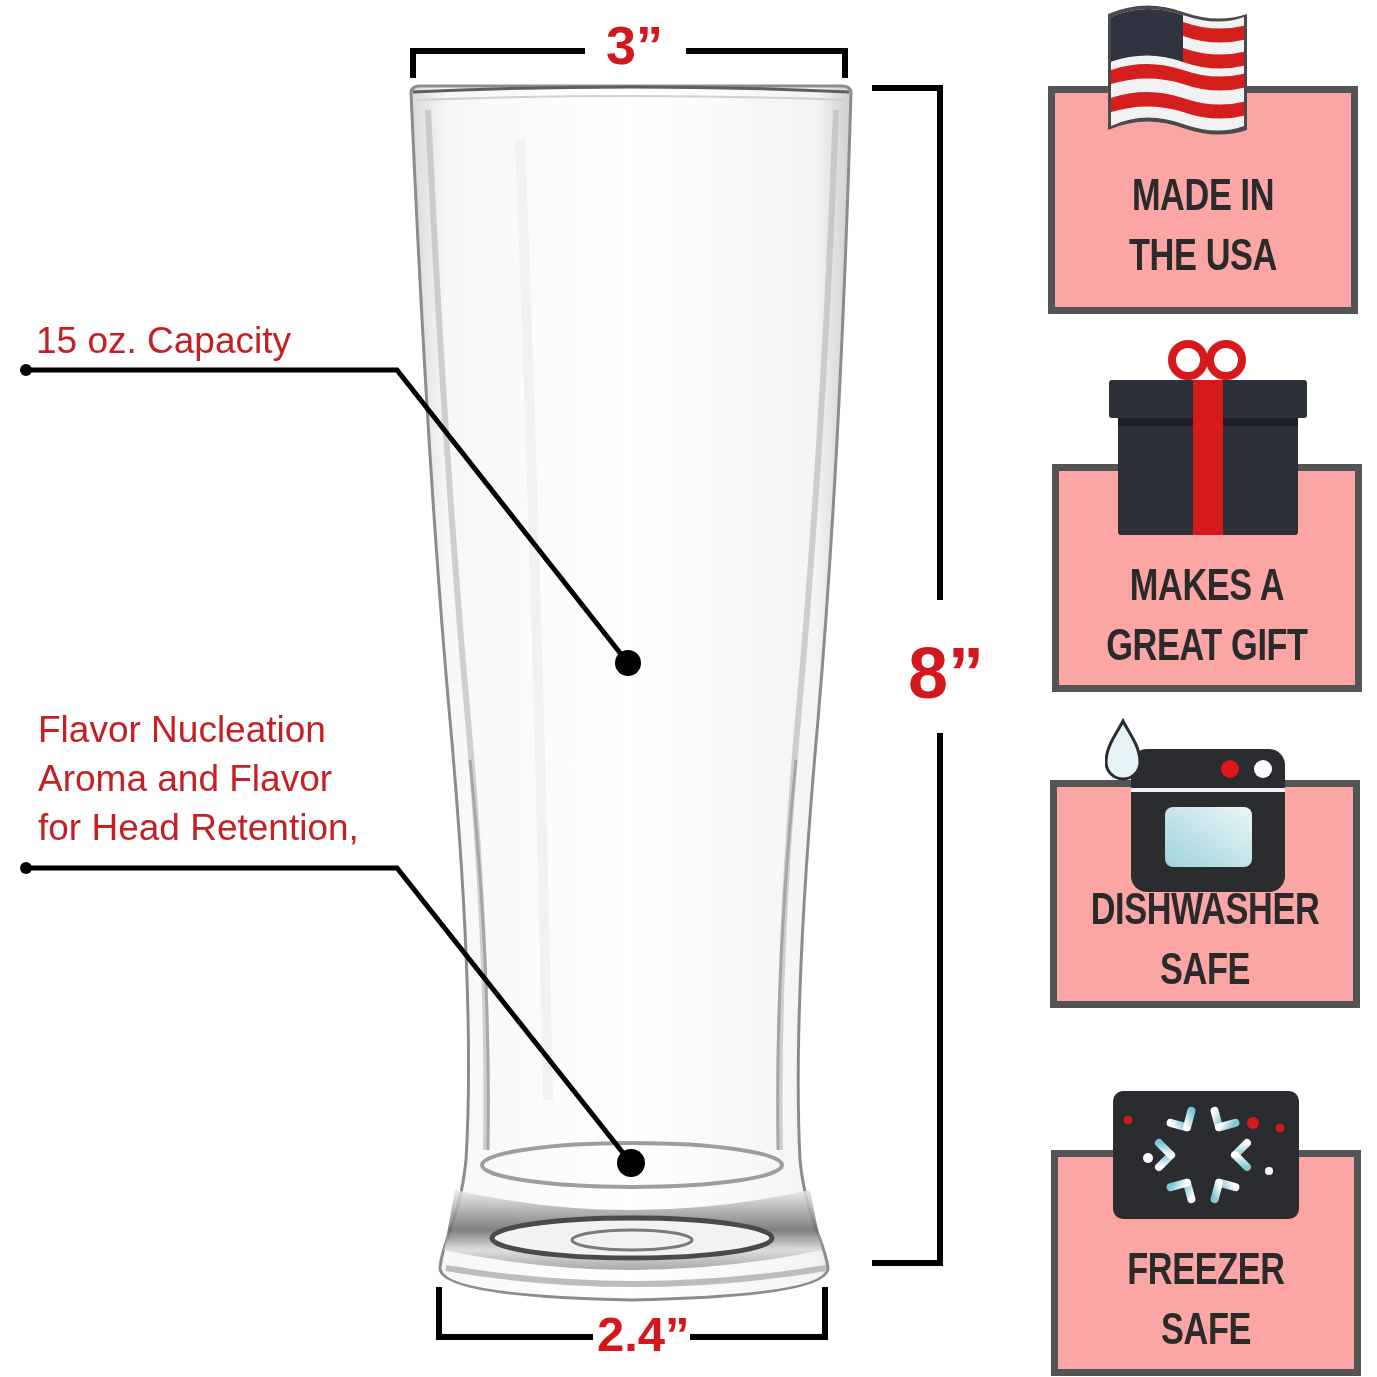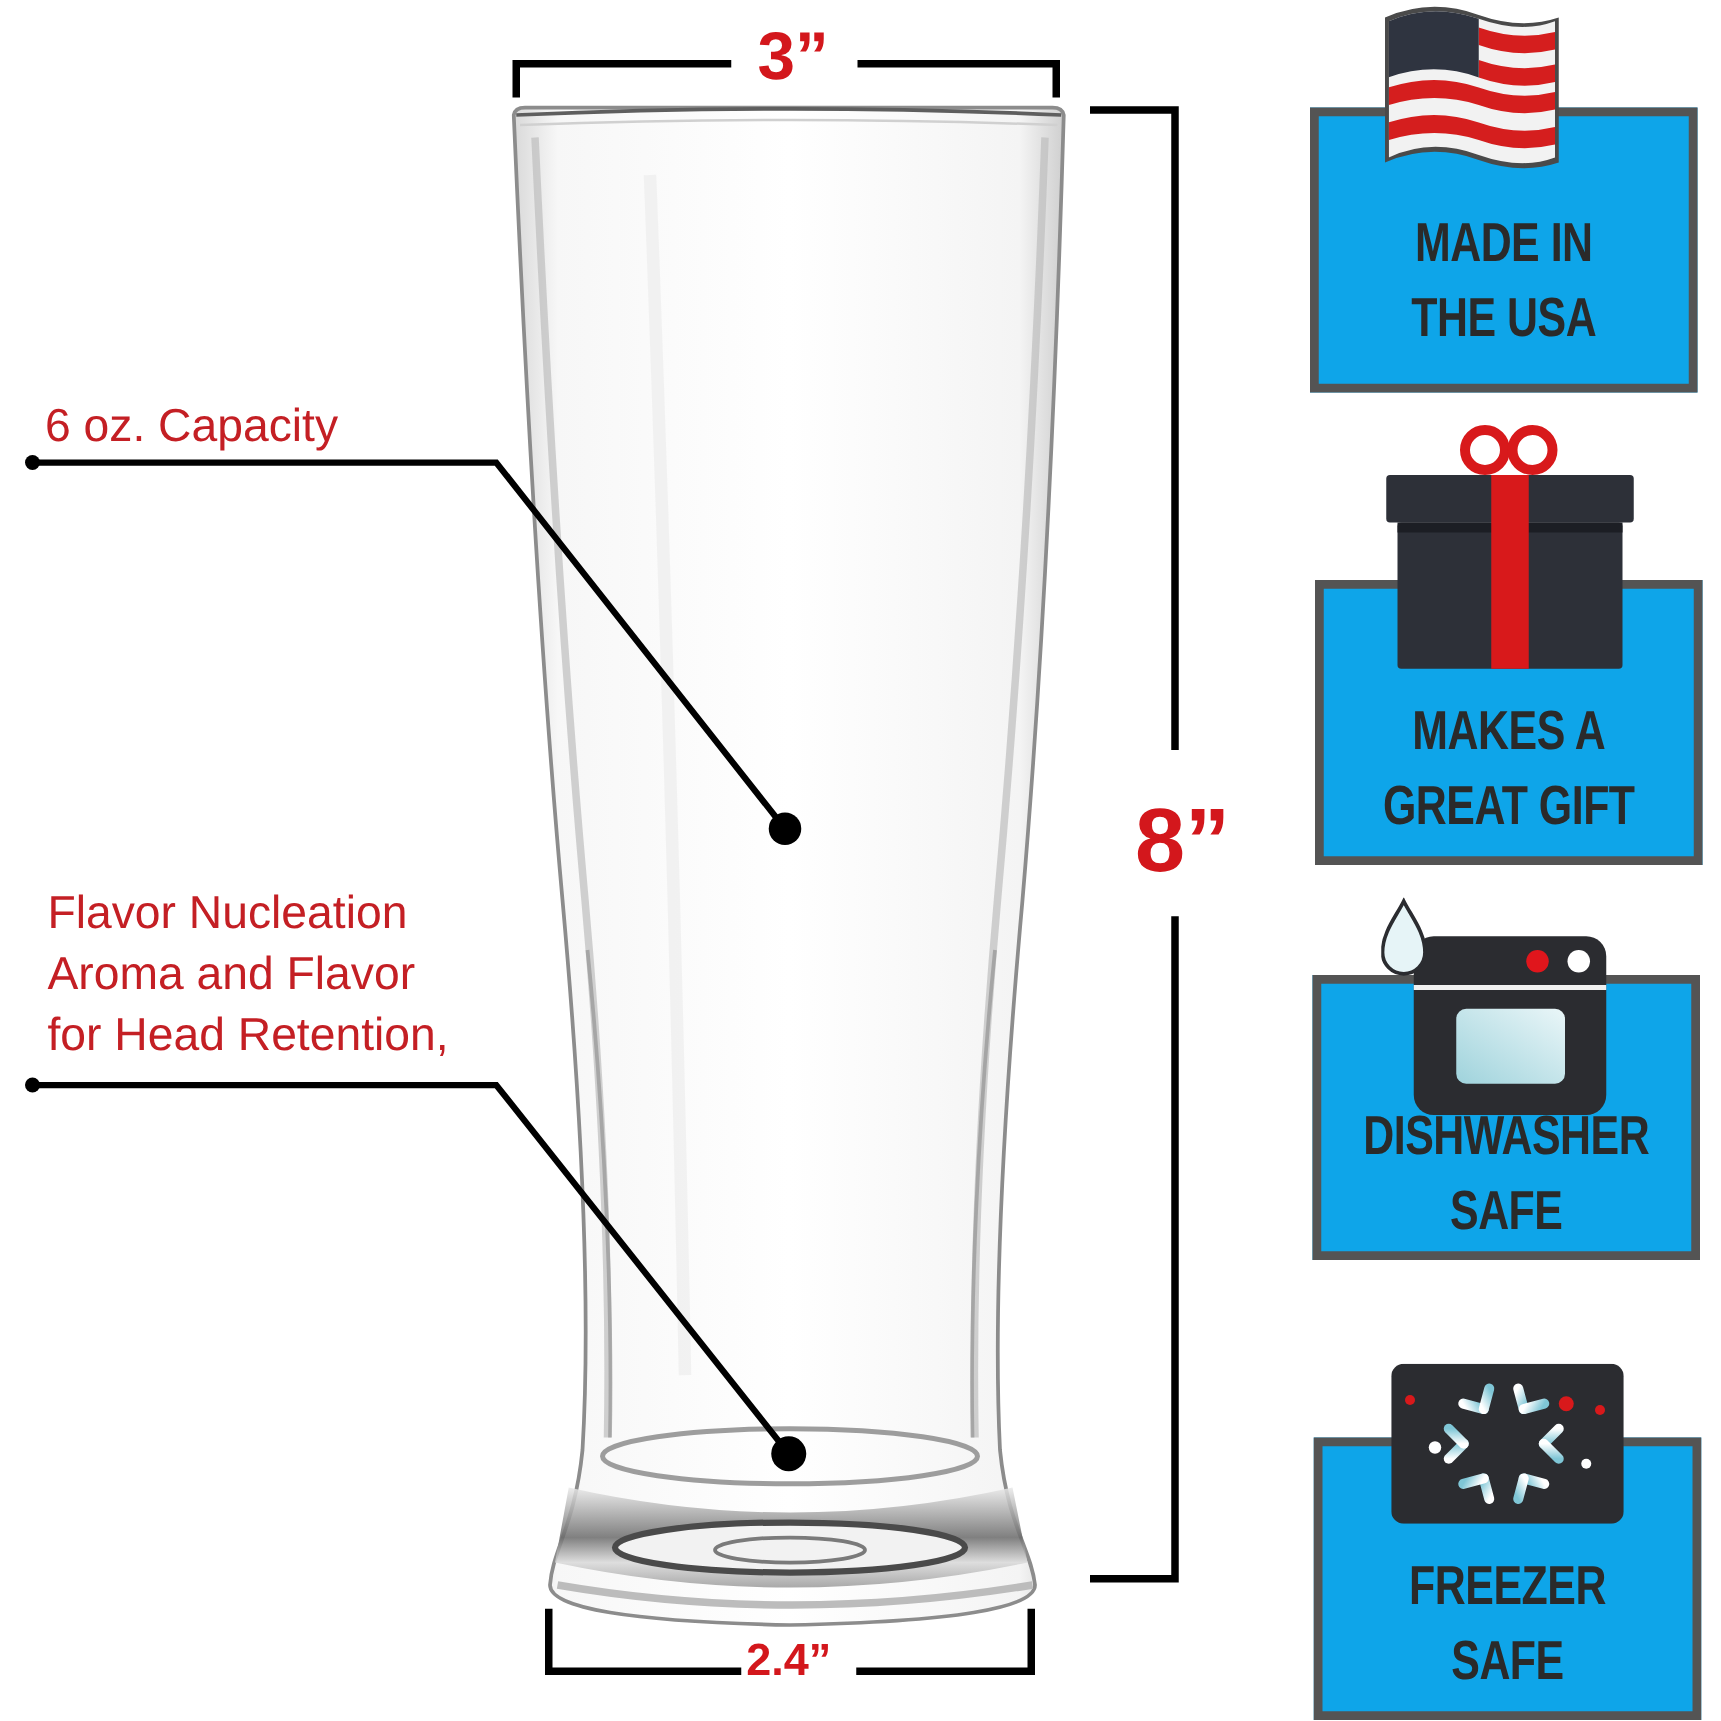--- a/index.html
+++ b/index.html
@@ -1,20 +1,20 @@
 <!DOCTYPE html>
 <html><head>
 <meta charset="utf-8">
 <style>
   html,body{margin:0;padding:0;background:#ffffff;}
   body{width:1377px;height:1377px;position:relative;overflow:hidden;font-family:"Liberation Sans",sans-serif;}
   .abs{position:absolute;}
   .dim-label{position:absolute;color:#d3171c;font-weight:bold;font-family:"Liberation Sans",sans-serif;line-height:1;background:#fff;}
   .callout-text{position:absolute;color:#c41f24;font-family:"Liberation Sans",sans-serif;font-size:37px;line-height:49px;}
-  .badge-box{position:absolute;border:7px solid #545454;background:#0ea5e9;box-sizing:border-box;}
+  .badge-box{position:absolute;border:7px solid #545454;background:#fca5a5;box-sizing:border-box;}
   .badge-text{position:absolute;left:0;right:0;text-align:center;color:#2a2a2a;font-family:"Liberation Sans",sans-serif;font-weight:bold;font-size:44px;line-height:60px;transform:scaleX(0.78);letter-spacing:-0.5px;}
   .badge-icon{position:absolute;}
 </style>
 </head>
 <body>
 
 <svg class="abs" style="left:0;top:0" width="1377" height="1377" viewBox="0 0 1377 1377">
   <defs>
     <linearGradient id="glassBody" x1="0" x2="1" y1="0" y2="0">
       <stop offset="0" stop-color="#d9d9d9"></stop>
@@ -68,24 +68,24 @@
   <circle cx="26" cy="370" r="6" fill="#000"></circle>
   <path d="M26,370 L397,370 L628,663" fill="none" stroke="#000" stroke-width="5"></path>
   <circle cx="628" cy="663" r="13" fill="#000"></circle>
   <circle cx="26" cy="868" r="6" fill="#000"></circle>
   <path d="M26,868 L397,868 L631,1163" fill="none" stroke="#000" stroke-width="5"></path>
   <circle cx="631" cy="1163" r="14" fill="#000"></circle>
 </svg>
 
 <div class="dim-label" style="left:606px;top:18px;font-size:54px;">3”</div>
 <div class="dim-label" style="left:908px;top:637px;font-size:72px;">8”</div>
-<div class="dim-label" style="left:597px;top:1310px;font-size:36px;">2.4”</div>
+<div class="dim-label" style="left:597px;top:1310px;font-size:49px;">2.4”</div>
 
 <div class="callout-text" style="left:36px;top:316px;">
-  <div>6 oz. Capacity</div>
+  <div>15 oz. Capacity</div>
 </div>
 <div class="callout-text" style="left:38px;top:705px;">
   <div>Flavor Nucleation</div>
   <div>Aroma and Flavor</div>
   <div>for Head Retention,</div>
 </div>
 
 <div class="badge-box" style="left:1048px;top:86px;width:310px;height:228px;">
   <div class="badge-text" style="top:72px;">
     <div>MADE IN</div>

